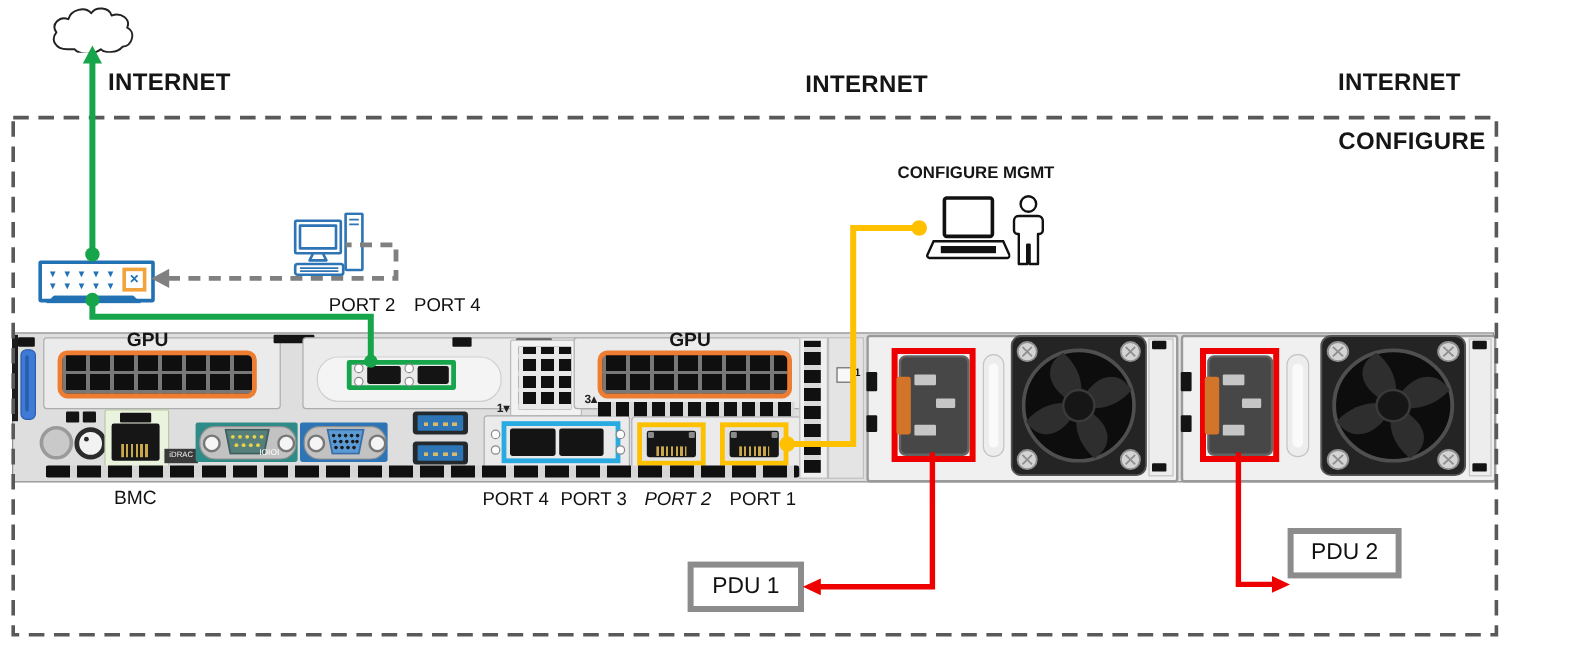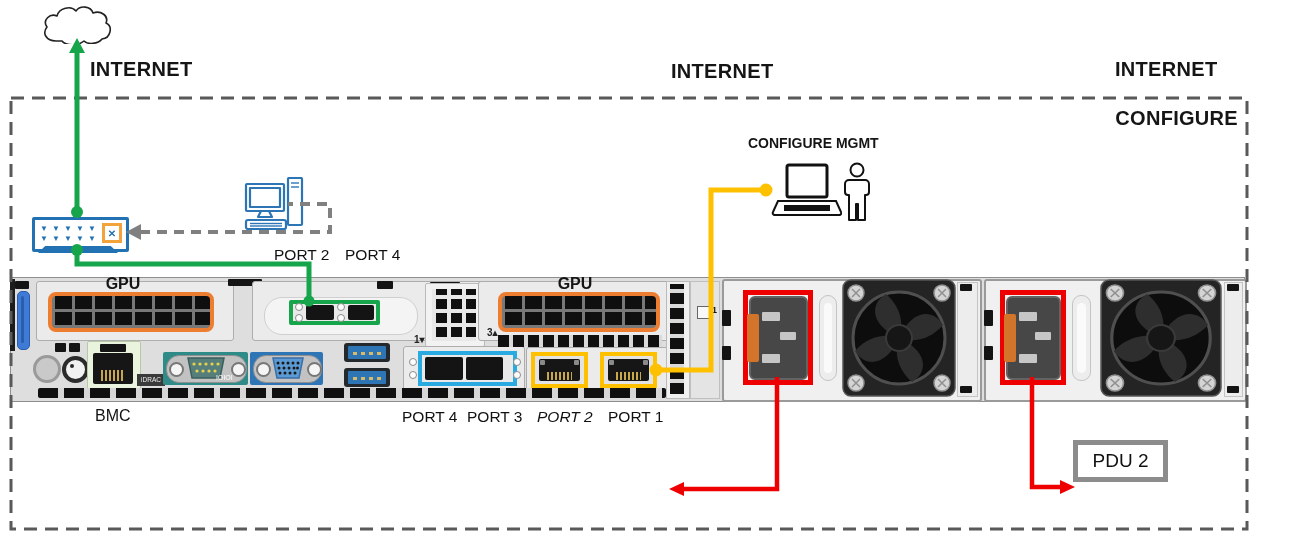--- a/index.html
+++ b/index.html
@@ -316,20 +316,21 @@
   <svg class="a" style="left:770px;top:163px;" width="72" height="58" viewBox="0 0 72 58">
     <rect x="17" y="2" width="40" height="32" rx="2" fill="#fff" stroke="#111" stroke-width="3"></rect>
     <path d="M8 38 h58 l5 11 a2 2 0 0 1 -2 3 h-64 a2 2 0 0 1 -2 -3 z" fill="#fff" stroke="#111" stroke-width="2"></path>
     <rect x="14" y="42" width="46" height="6" fill="#111"></rect>
   </svg>
   <svg class="a" style="left:842px;top:162px;" width="30" height="60" viewBox="0 0 30 60">
     <circle cx="15" cy="8" r="6.5" fill="#fff" stroke="#111" stroke-width="2"></circle>
     <path d="M7 18 h16 a4 4 0 0 1 4 4 v8 a3 3 0 0 1 -3 3 h-1 v25 h-7 v-16 h-2 v16 h-7 v-25 h-1 a3 3 0 0 1 -3 -3 v-8 a4 4 0 0 1 4 -4 z" fill="#fff" stroke="#111" stroke-width="2" stroke-linejoin="round"></path>
   </svg>
 
+  <div class="a pdu" style="left:573px;top:468px;width:87px;height:32px;">PDU 1</div>
   <div class="a pdu" style="left:1073px;top:440px;width:85px;height:32px;">PDU 2</div>
 
   <svg class="a" style="left:0;top:0;pointer-events:none;" width="1314" height="539" viewBox="0 0 1314 539">
     <rect x="11" y="98" width="1236" height="431" fill="none" stroke="#595959" stroke-width="3" stroke-dasharray="13 8"></rect>
 
     <line x1="77" y1="52" x2="77" y2="215" stroke="#17A54B" stroke-width="5"></line>
     <polygon points="69,53 85,53 77,38" fill="#17A54B"></polygon>
     <circle cx="77" cy="212" r="6" fill="#17A54B"></circle>
 
     <circle cx="77" cy="250" r="6" fill="#17A54B"></circle>

